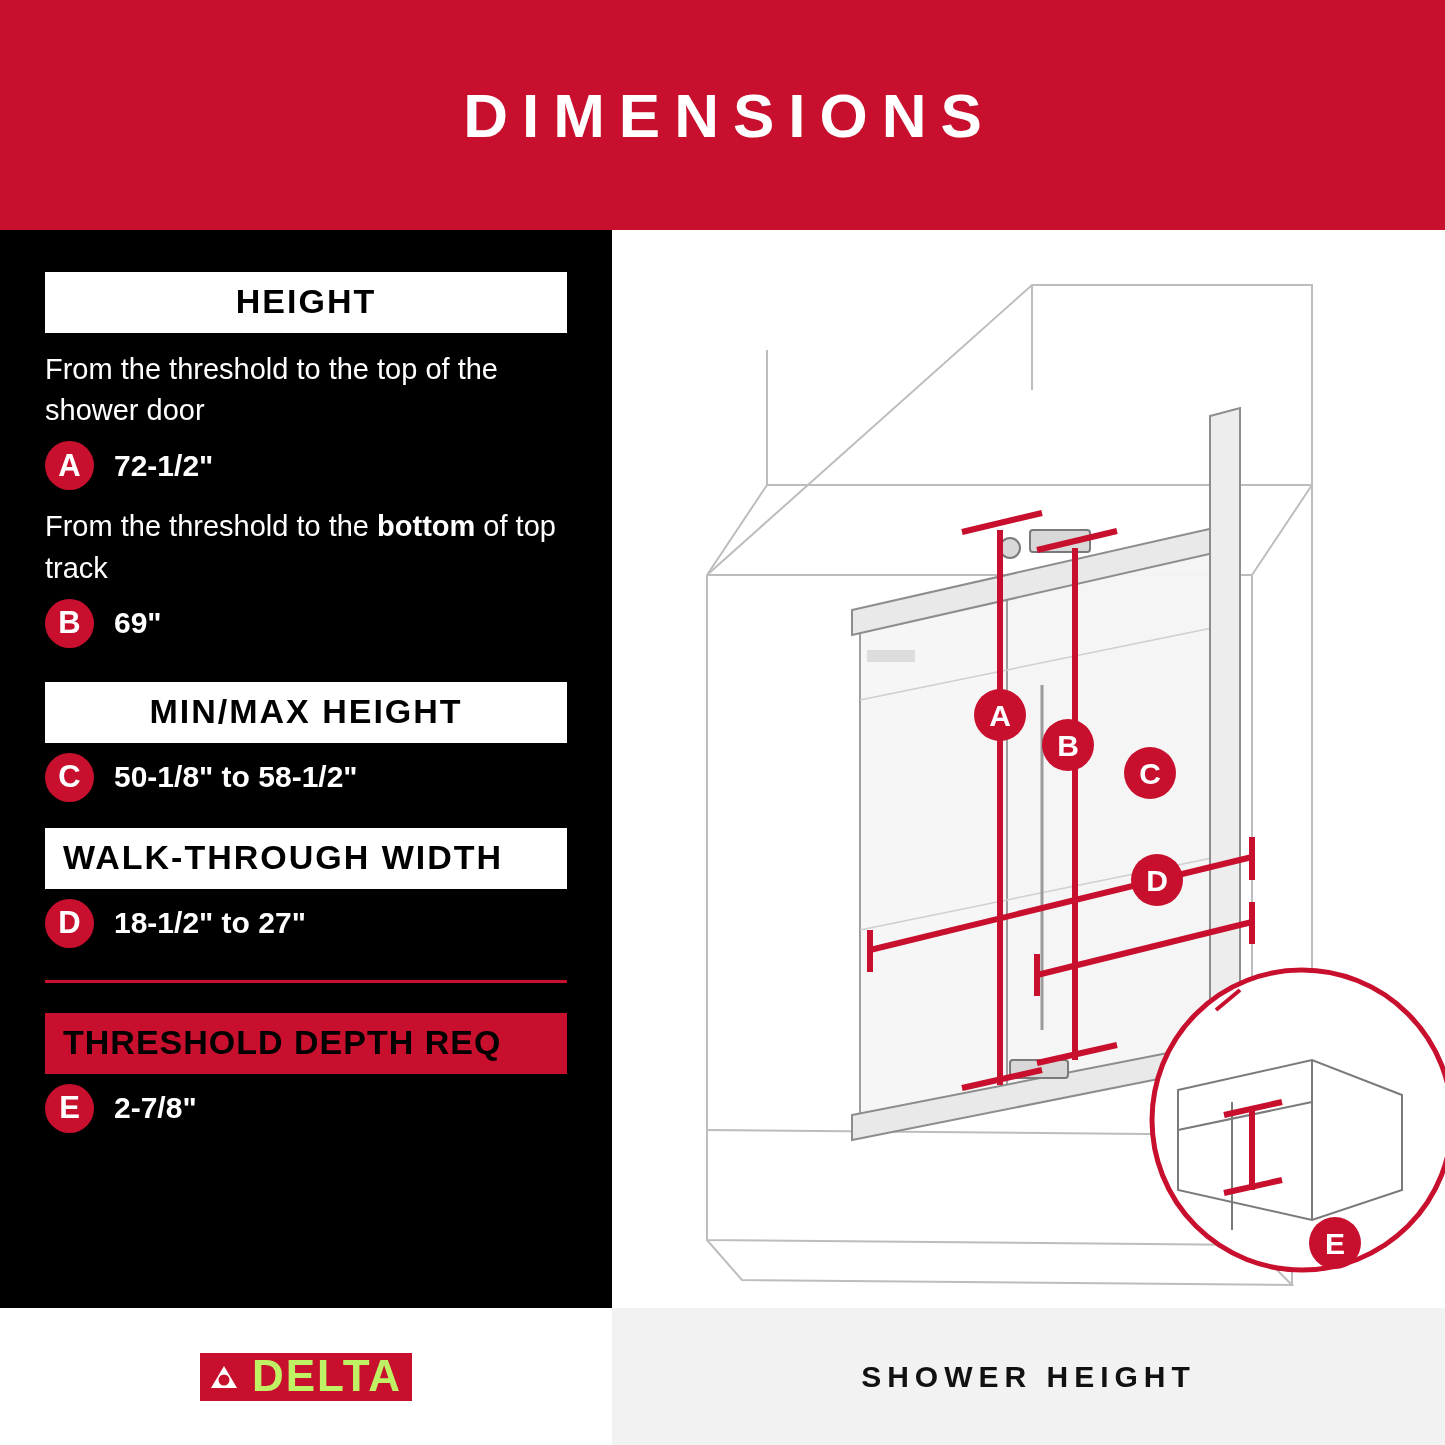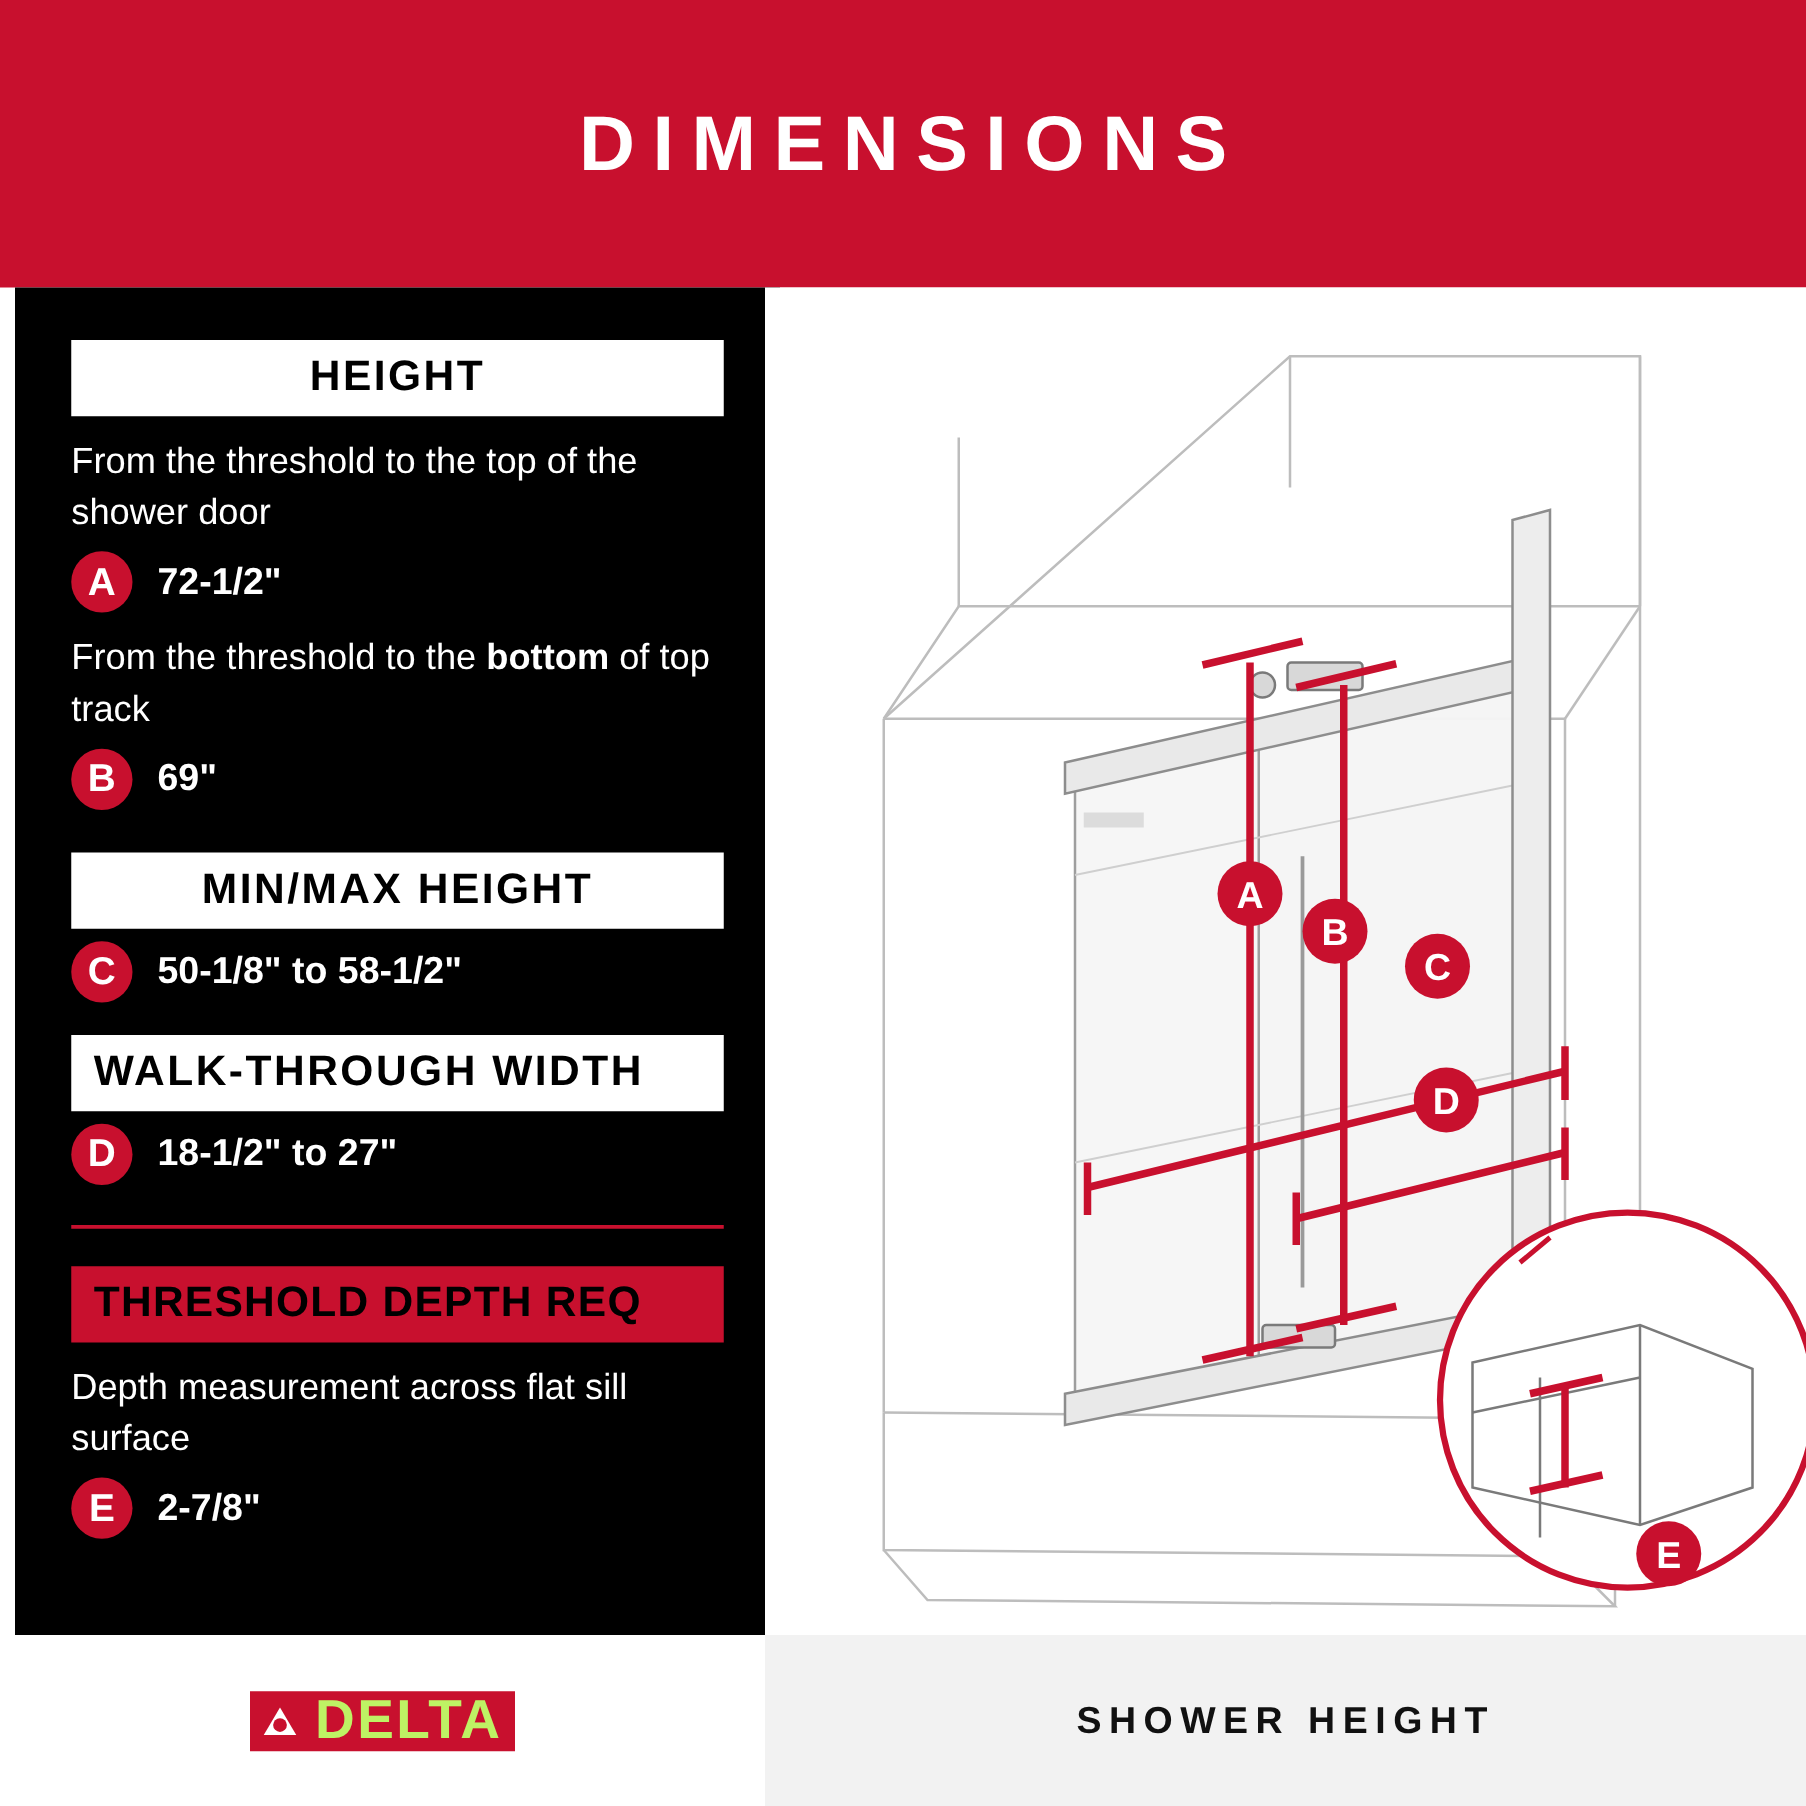--- a/index.html
+++ b/index.html
@@ -34,21 +34,21 @@
   .header-title {
     color: #ffffff;
     font-size: 62px;
     font-weight: bold;
     letter-spacing: 14px;
     text-indent: 14px;
   }
   
   .left-panel {
     position: absolute;
-    left: 12px;
+    left: 0;
     top: 230px;
     width: 612px;
     height: 1078px;
     background: #000000;
     box-sizing: border-box;
     padding: 42px 45px 0 45px;
   }
   .band {
     background: #ffffff;
     color: #000000;
@@ -209,21 +209,20 @@
     <div class="sp-16"></div>
     <div class="band left-align">WALK-THROUGH WIDTH</div>
     <div class="row">
       <div class="badge">D</div>
       <div class="value">18-1/2" to 27"</div>
     </div>
 
     <div class="divider"></div>
 
     <div class="band red">THRESHOLD DEPTH REQ</div>
-    <div class="desc">Depth measurement across flat sill surface</div>
     <div class="row">
       <div class="badge">E</div>
       <div class="value">2-7/8"</div>
     </div>
   </div>
 
   <div class="illus">
     <svg width="833" height="1078" viewBox="0 0 833 1078">
       <g fill="none" stroke="#bdbdbd" stroke-width="2">
 

